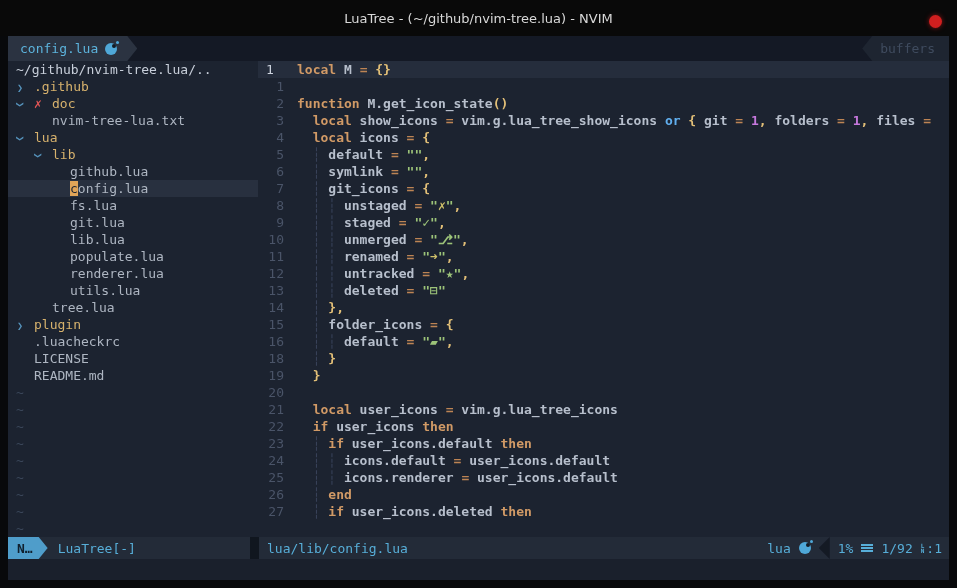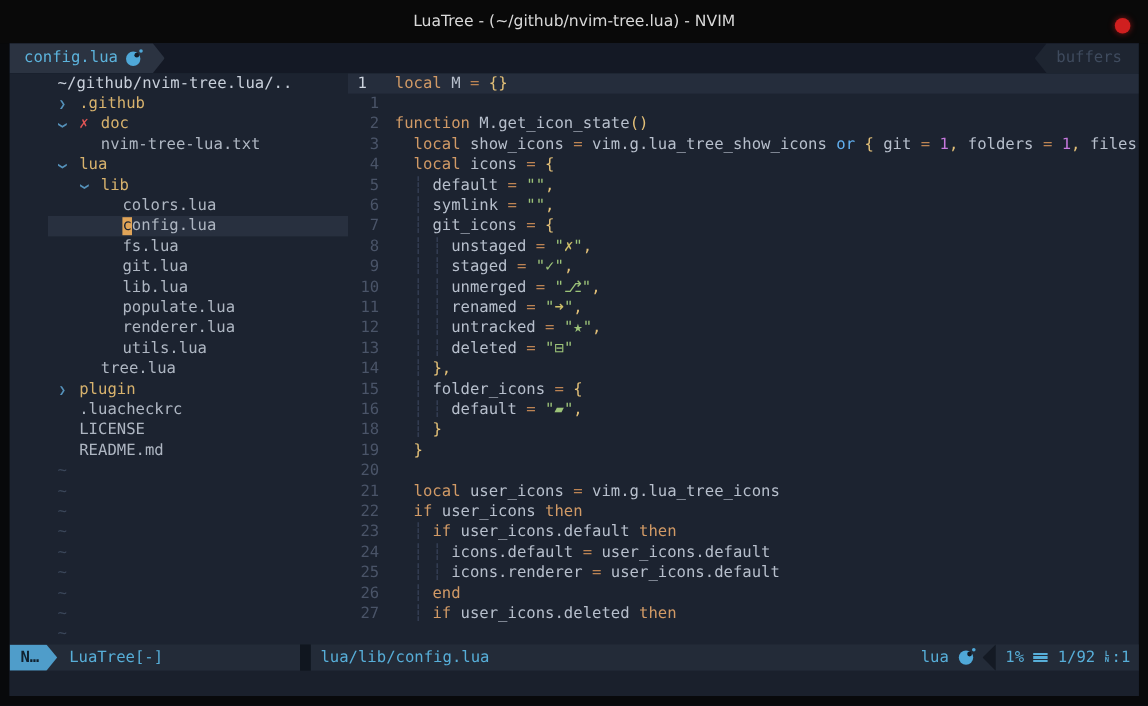--- a/index.html
+++ b/index.html
@@ -24,21 +24,21 @@
   .tab-spacer { flex:1; }
   .bufseg { background:#1e2531; color:#3f4b5e; display:flex; align-items:center;
             padding:0 14px 0 18px; clip-path:polygon(0 50%, 10px 0, 100% 0, 100% 100%, 10px 100%); }
 
   
   .luai { width:12px; height:12px; border-radius:50%; background:#4fa8d8; position:relative; display:inline-block; flex:none; }
   .luai::before { content:""; position:absolute; width:4px; height:4px; border-radius:50%; background:#141a24; top:1px; right:1px; }
   .luai::after  { content:""; position:absolute; width:3px; height:3px; border-radius:50%; background:#4fa8d8; top:-2px; right:-2px; }
 
   
-  .main { height:476px; flex:none; display:flex; overflow:hidden;padding-left:32px; }
+  .main { height:476px; flex:none; display:flex; overflow:hidden; }
 
   
   .tree { width:250px; flex:none; overflow:hidden; background:#1c2330; }
   .trow { height:17px; line-height:17px; display:flex; align-items:center; white-space:pre; cursor:pointer; }
   .trow.sel { background:#28303f; }
   .t-root { color:#c8cfda; padding-left:8px; height:17px; line-height:17px; white-space:pre; }
   .ind { flex:none; }
   .slot { width:18px; flex:none; text-align:left; padding-left:1px; }
   .chev { color:#5592bb; font-size:10px; display:inline-block; }
   .chev.open { transform:rotate(90deg); }
@@ -49,21 +49,21 @@
   .tilde { color:#3a4659; }
   .trow:first-child { margin-left:0; }
   .tree .pad { padding-left:8px; }
 
   
   .editor { flex:1; overflow:hidden; }
   .line { height:17px; line-height:17px; display:flex; white-space:pre; }
   .line.cur { background:#252d3c; }
   .gut { flex:none; width:28px; text-align:right; padding-right:2px; color:#4a5468; }
   .line.cur .gut { text-align:left; padding-left:8px; color:#cdd4df; }
-  .txt { padding-left:11px; white-space:pre; overflow:hidden; }
+  .txt { padding-left:11px; white-space:pre; overflow:hidden;font-weight:bold; }
 
   .k { color:#d19a66; }           
   .f { color:#b7bfcc; }           
   .o { color:#bd8454; }           
   .b { color:#e3c078; }           
   .u { color:#c678dd; }           
   .s { color:#9cc379; }           
   .w { color:#cfc06a; }           
   .v { color:#61afef;text-align:center; }           
   .g { color:#39435a; }           
@@ -111,21 +111,21 @@
 
     <div class="main">
       <div class="tree">
         <div class="t-root">~/github/nvim-tree.lua/..</div>
         <div id="tree-rows">
             <div class="trow"><span class="ind" style="width: 8px;"></span><span class="slot"><span class="chev">❯</span></span><span class="lbl-dir">.github</span></div>
             <div class="trow"><span class="ind" style="width: 8px;"></span><span class="slot"><span class="chev open">❯</span></span><span class="gslot">✗</span><span class="lbl-dir">doc</span></div>
             <div class="trow"><span class="ind" style="width: 26px;"></span><span class="slot"></span><span class="lbl-file">nvim-tree-lua.txt</span></div>
             <div class="trow"><span class="ind" style="width: 8px;"></span><span class="slot"><span class="chev open">❯</span></span><span class="lbl-dir">lua</span></div>
             <div class="trow"><span class="ind" style="width: 26px;"></span><span class="slot"><span class="chev open">❯</span></span><span class="lbl-dir">lib</span></div>
-            <div class="trow"><span class="ind" style="width: 44px;"></span><span class="slot"></span><span class="lbl-file">colors.lua</span></div>
+            <div class="trow"><span class="ind" style="width: 44px;"></span><span class="slot"></span><span class="lbl-file">github.lua</span></div>
             <div class="trow sel"><span class="ind" style="width: 44px;"></span><span class="slot"></span><span class="lbl-file"><span class="curblock">c</span>onfig.lua</span></div>
             <div class="trow"><span class="ind" style="width: 44px;"></span><span class="slot"></span><span class="lbl-file">fs.lua</span></div>
             <div class="trow"><span class="ind" style="width: 44px;"></span><span class="slot"></span><span class="lbl-file">git.lua</span></div>
             <div class="trow"><span class="ind" style="width: 44px;"></span><span class="slot"></span><span class="lbl-file">lib.lua</span></div>
             <div class="trow"><span class="ind" style="width: 44px;"></span><span class="slot"></span><span class="lbl-file">populate.lua</span></div>
             <div class="trow"><span class="ind" style="width: 44px;"></span><span class="slot"></span><span class="lbl-file">renderer.lua</span></div>
             <div class="trow"><span class="ind" style="width: 44px;"></span><span class="slot"></span><span class="lbl-file">utils.lua</span></div>
             <div class="trow"><span class="ind" style="width: 26px;"></span><span class="slot"></span><span class="lbl-file">tree.lua</span></div>
             <div class="trow"><span class="ind" style="width: 8px;"></span><span class="slot"><span class="chev">❯</span></span><span class="lbl-dir">plugin</span></div>
             <div class="trow"><span class="ind" style="width: 8px;"></span><span class="slot"></span><span class="lbl-file">.luacheckrc</span></div>

